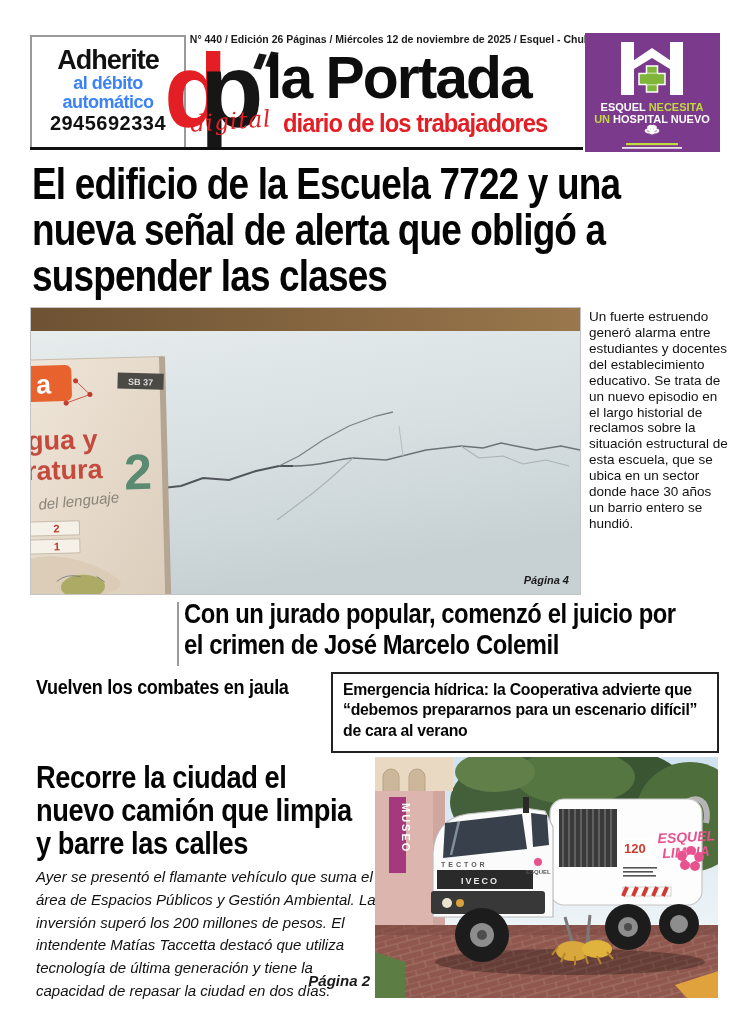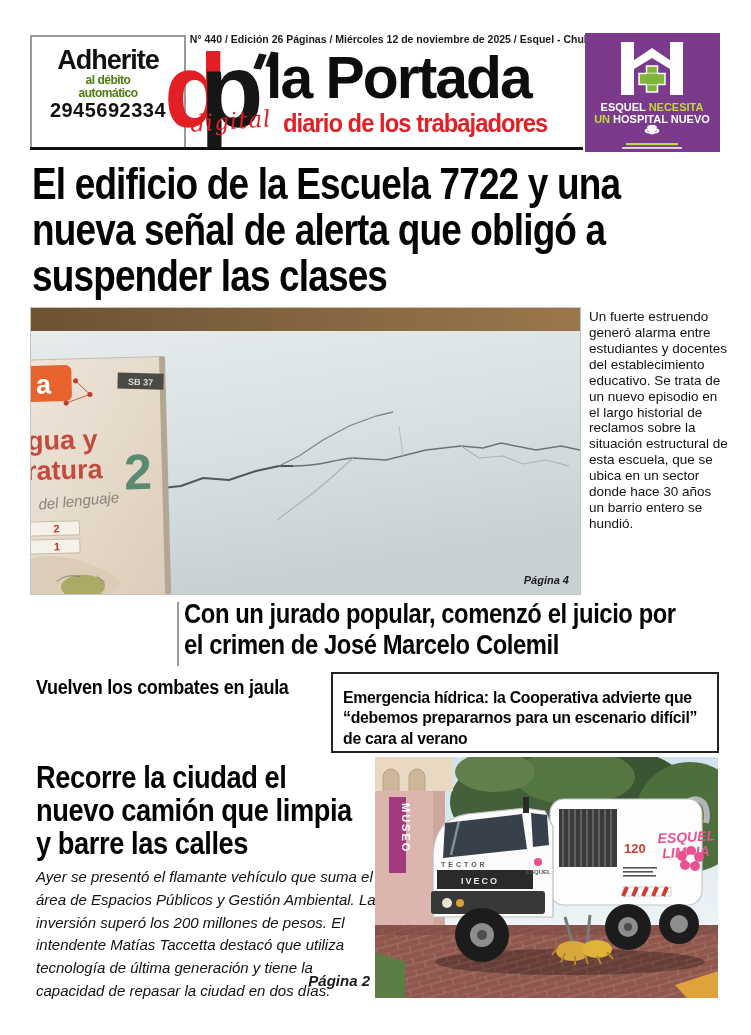--- a/index.html
+++ b/index.html
@@ -7,21 +7,21 @@
         font-family:"Liberation Sans",sans-serif;color:#111;}
   .abs{position:absolute;}
   .preline{white-space:pre-line;}
   .cond{transform-origin:left top;}
 
   
   .issue-line{left:180px;top:33px;width:430px;text-align:center;font-size:10.5px;font-weight:bold;color:#1a1a1a;}
   .ad-box{left:30px;top:35px;width:156px;height:114px;border:2px solid #9a9a9a;box-sizing:border-box;
           text-align:center;padding-top:10px;}
   .ad-title{font-size:27px;font-weight:bold;letter-spacing:-1px;color:#111;line-height:1.0;}
-  .ad-red{font-size:12px;font-weight:bold;color:#4d7c0f;line-height:1.05;letter-spacing:-0.5px;}
+  .ad-red{font-size:18px;font-weight:bold;color:#3b82f6;line-height:1.05;letter-spacing:-0.5px;}
   .ad-phone{font-size:20px;font-weight:bold;color:#111;letter-spacing:0.5px;}
 
   .dp-logo{left:168px;top:52px;width:110px;height:100px;}
   .dp-d{position:absolute;left:-4px;top:-14px;font-size:104px;font-weight:bold;color:#e31e24;line-height:1;}
   .dp-p{position:absolute;left:32px;top:-14px;font-size:104px;font-weight:bold;color:#161616;line-height:1;}
   .dp-q{position:absolute;width:8px;height:15px;background:#161616;transform:skewX(-14deg) rotate(8deg);}
   .dp-q1{left:88px;top:2px;} .dp-q2{left:100px;top:0px;}
   .dp-script{position:absolute;left:22px;top:56px;font-family:"DejaVu Serif",serif;font-style:italic;
              font-size:23px;color:#e31e24;transform:rotate(-4deg);letter-spacing:1px;}
   .paper-title{left:266px;top:48px;width:330px;font-size:60px;font-weight:bold;letter-spacing:-2px;
@@ -45,21 +45,21 @@
   .h2{left:184px;top:598px;width:640px;font-size:28px;font-weight:bold;letter-spacing:-0.5px;
       line-height:1.12;color:#050505;transform:scaleX(0.85);}
 
   
   .h3{left:36px;top:676px;width:300px;font-size:20px;font-weight:bold;letter-spacing:-0.3px;
       color:#050505;transform:scaleX(0.9);}
   .cage-body{left:36px;top:702px;width:276px;font-size:12.5px;font-style:italic;line-height:1.38;color:#111;}
 
   
   .water-box{left:331px;top:672px;width:388px;height:81px;border:2px solid #222;box-sizing:border-box;
-             padding:14px 10px;}
+             padding:6px 10px;}
   .water-h{width:410px;font-size:17px;font-weight:bold;line-height:1.2;letter-spacing:-0.3px;
            color:#050505;transform:scaleX(0.93);transform-origin:left top;}
 
   
   .h4{left:36px;top:762px;width:400px;font-size:31px;font-weight:bold;letter-spacing:-0.5px;
       line-height:1.06;color:#050505;transform:scaleX(0.88);}
   .sweeper-body{left:36px;top:866px;width:340px;font-size:15px;font-style:italic;line-height:1.52;color:#111;}
   .pageref2{left:290px;top:972px;width:80px;text-align:right;font-size:15px;font-weight:bold;
             font-style:italic;color:#1a1a1a;}
   .photo2{left:375px;top:757px;width:343px;height:241px;}

